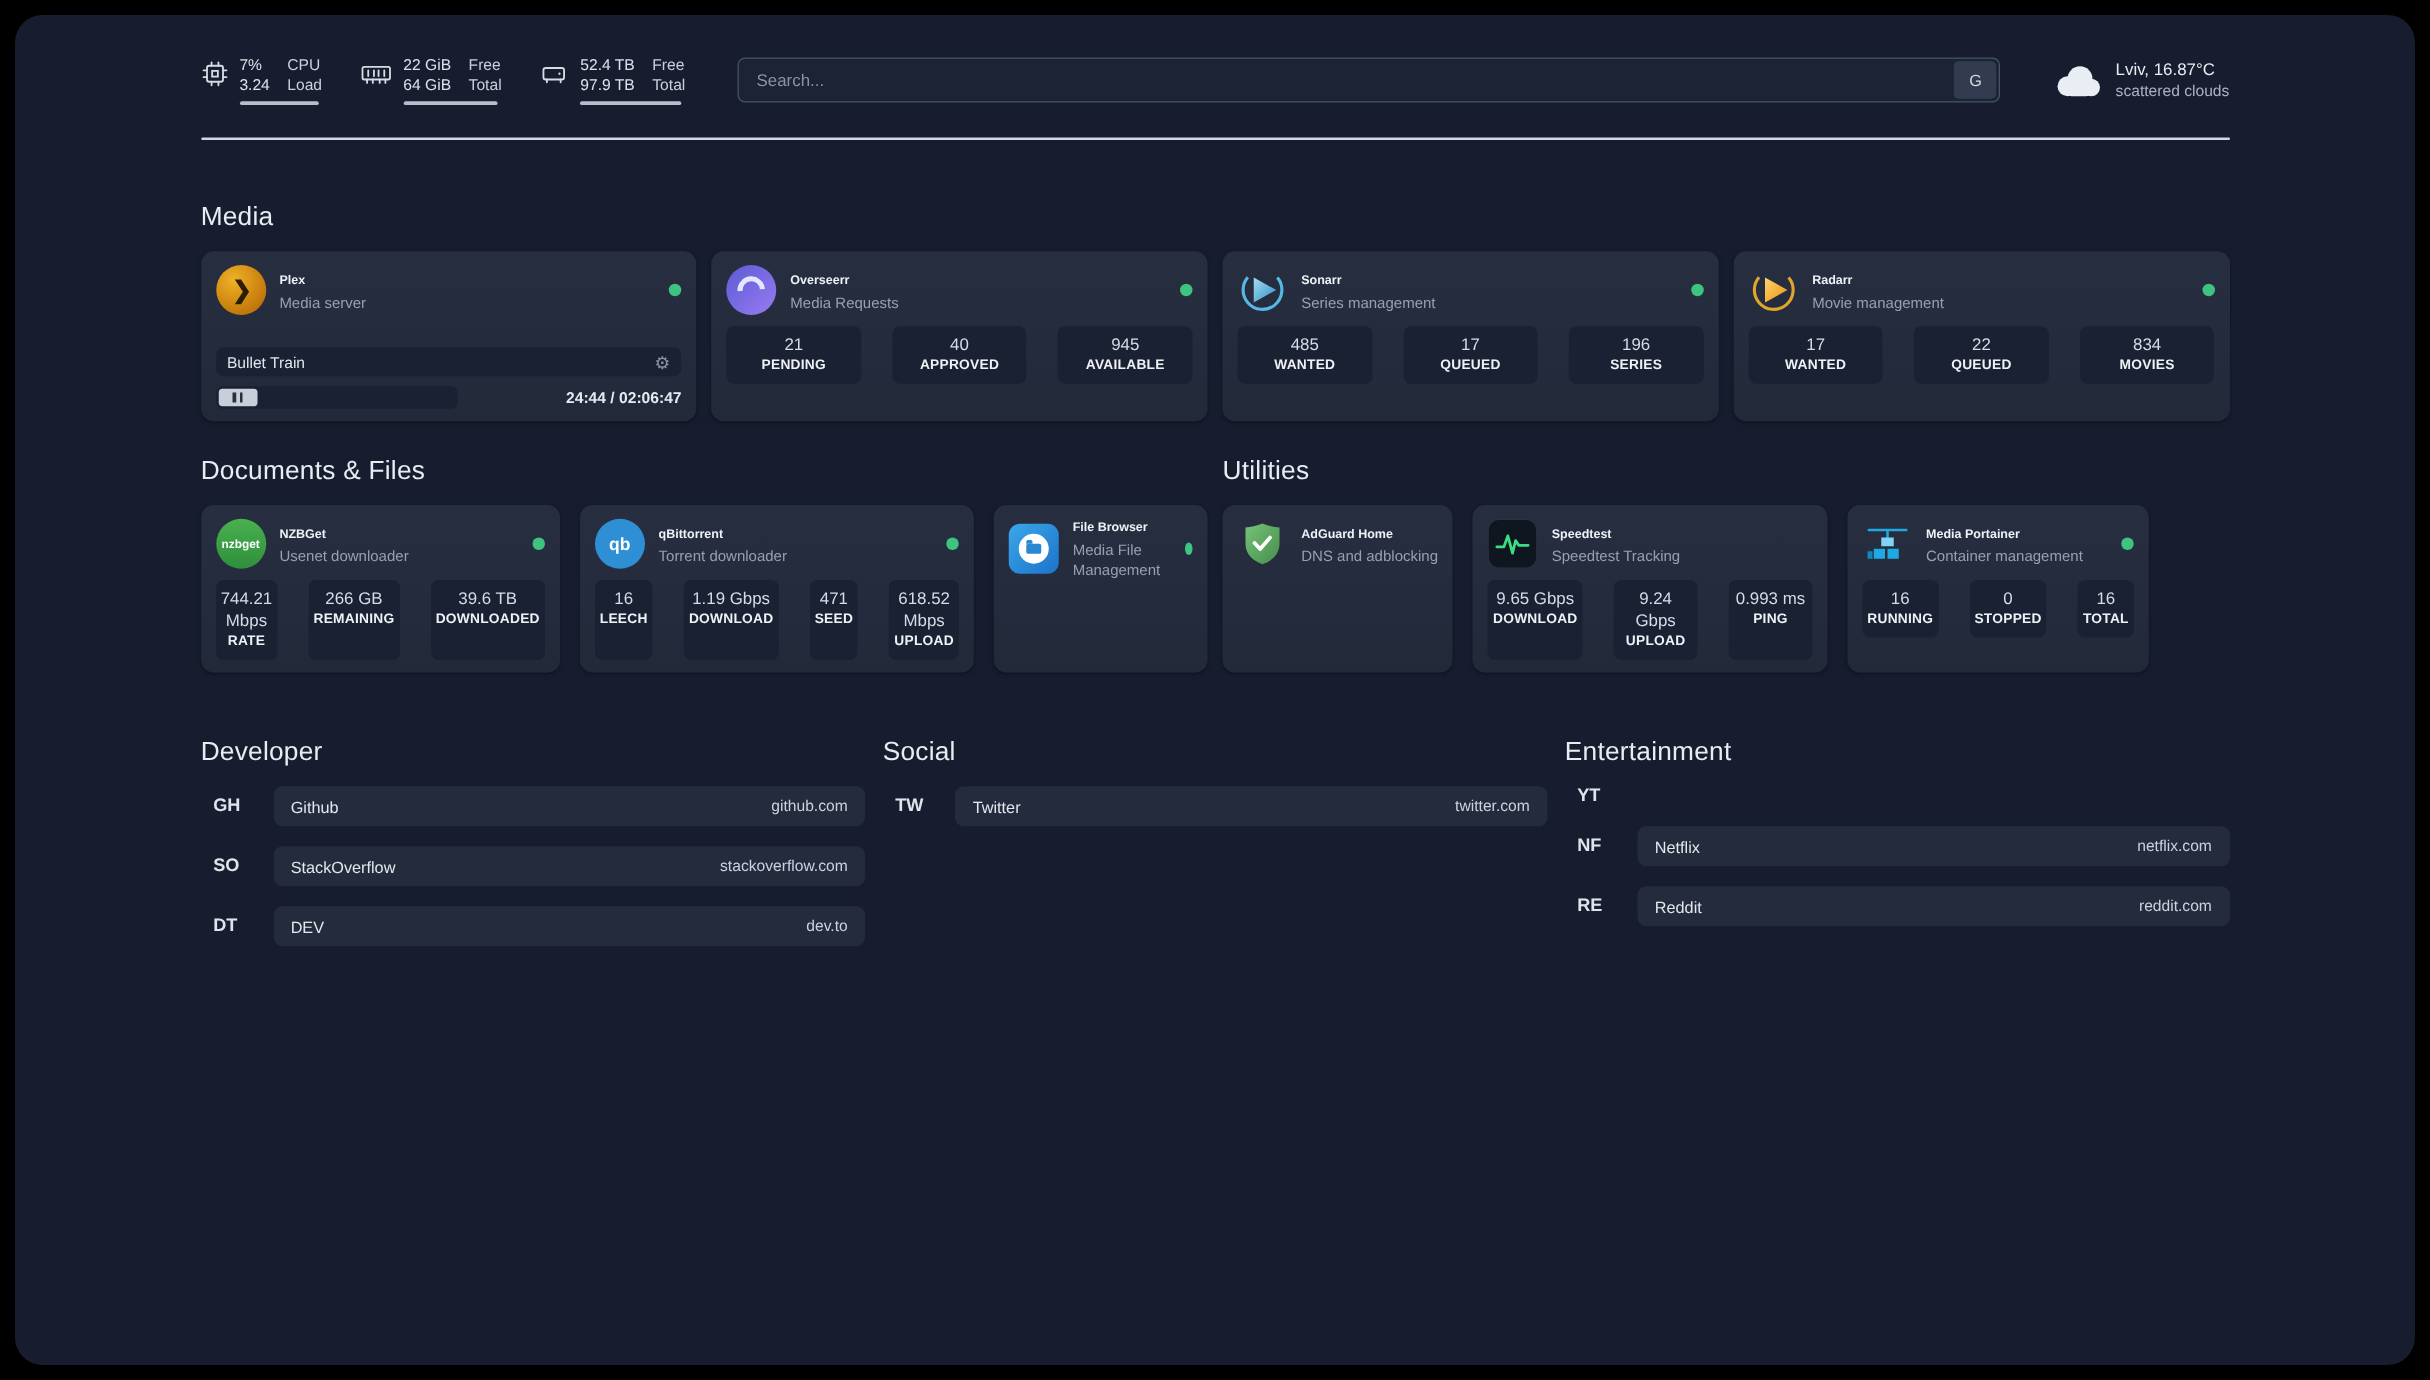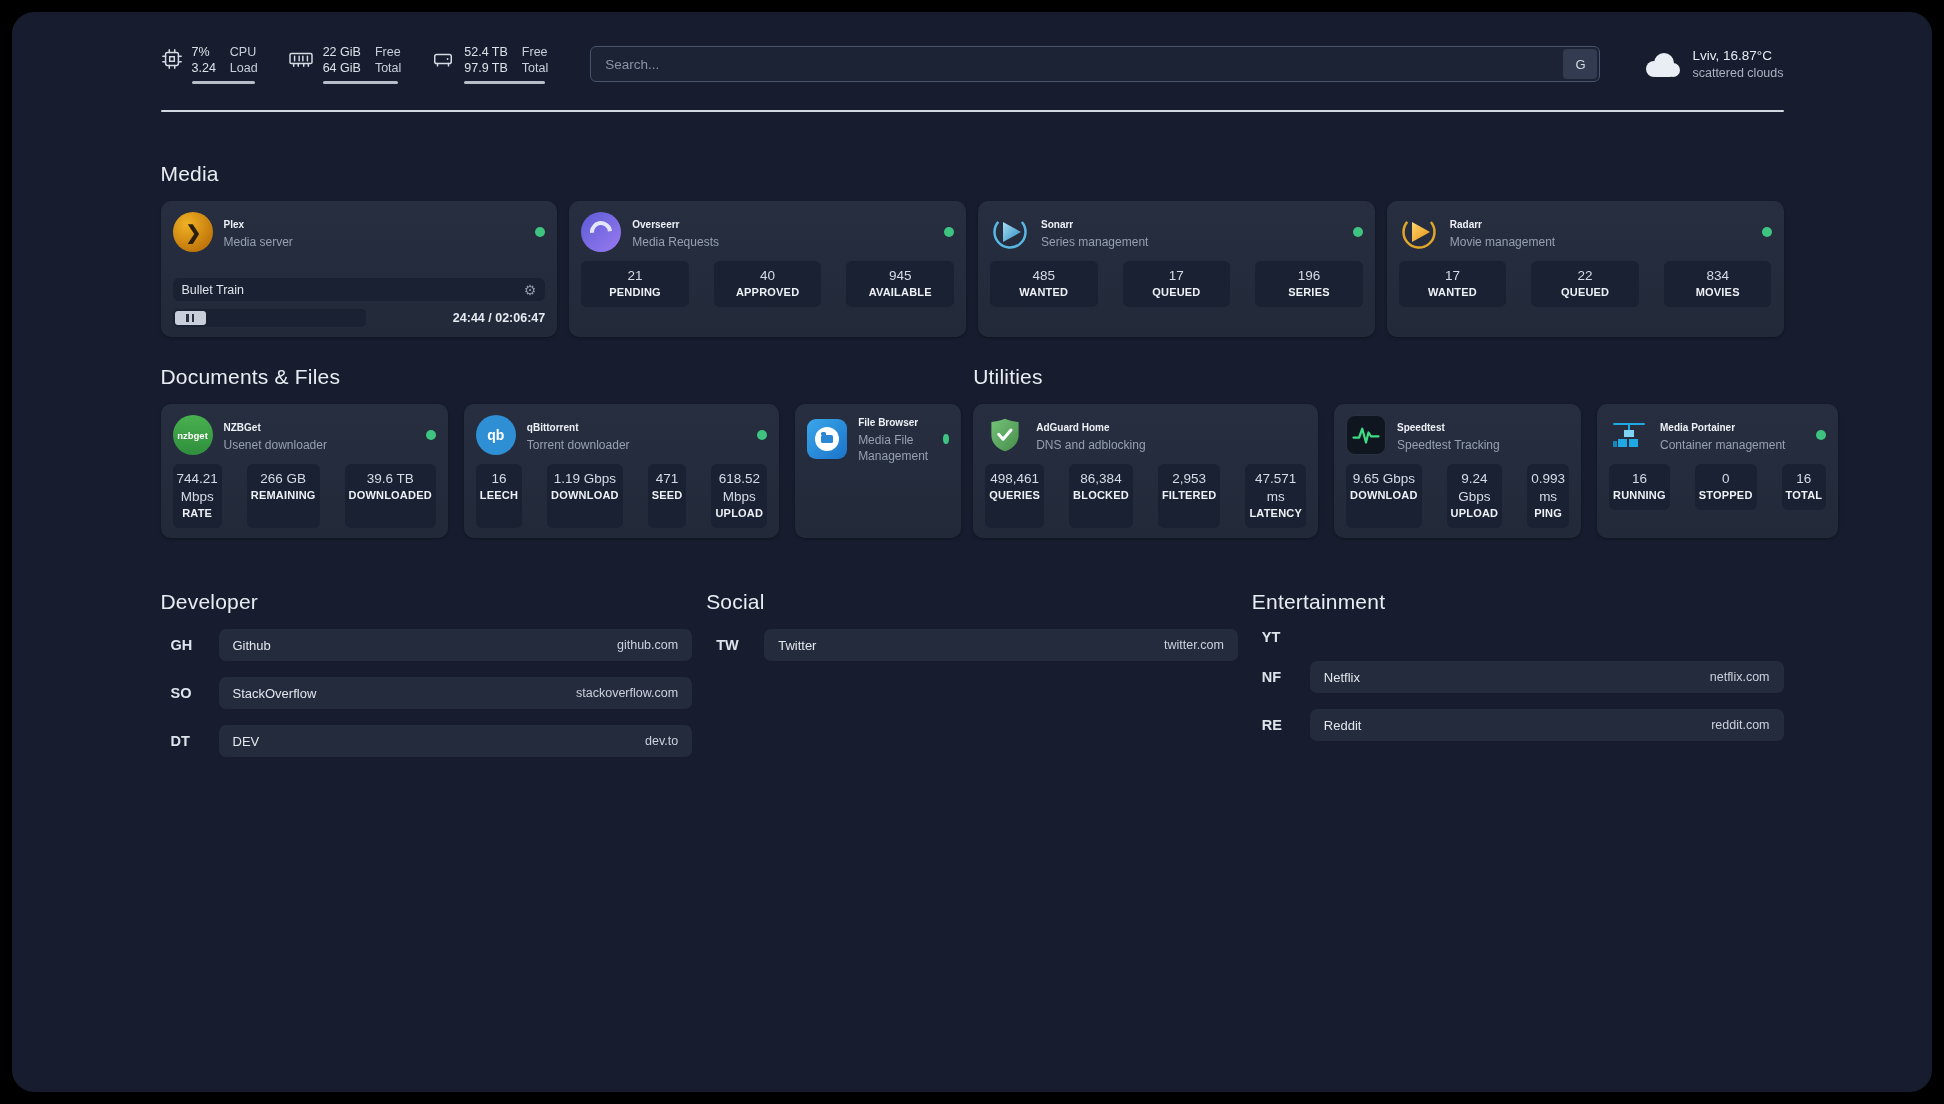--- a/index.html
+++ b/index.html
@@ -413,38 +413,20 @@
                       </defs>
                 <path d="M12 1.8 C9 3 6 3.7 3.4 3.8 V12 c0 5.2 3.7 8.7 8.6 10.3 4.9-1.6 8.6-5.1 8.6-10.3 V3.8 C18 3.7 15 3 12 1.8z" fill="url(#ag)"></path>
                 <path d="M8 11.6 l2.8 3.1 5-5.8" stroke="#fff" stroke-width="1.9" fill="none" stroke-linecap="round" stroke-linejoin="round"></path>
               </svg>
             </div>
             <div class="app-titles">
               <div class="app-name">AdGuard Home</div>
               <div class="app-sub">DNS and adblocking</div>
             </div>
           </div>
-          <div class="stats">
-            <div class="stat">
-              <div class="stat-value">498,461</div>
-              <div class="stat-label">QUERIES</div>
-            </div>
-            <div class="stat">
-              <div class="stat-value">86,384</div>
-              <div class="stat-label">BLOCKED</div>
-            </div>
-            <div class="stat">
-              <div class="stat-value">2,953</div>
-              <div class="stat-label">FILTERED</div>
-            </div>
-            <div class="stat">
-              <div class="stat-value">47.571 ms</div>
-              <div class="stat-label">LATENCY</div>
-            </div>
-          </div>
         </div>
 
         <div class="card">
           <div class="card-header">
             <div class="app-icon icon-speedtest">
               <svg width="30" height="30" viewBox="0 0 24 24">
                 <polyline points="2,14 6.5,14 9,7 12,18 14,10 16,13 22,13" stroke="#3ddc84" stroke-width="1.8" fill="none" stroke-linejoin="round" stroke-linecap="round"></polyline>
               </svg>
             </div>
             <div class="app-titles">

